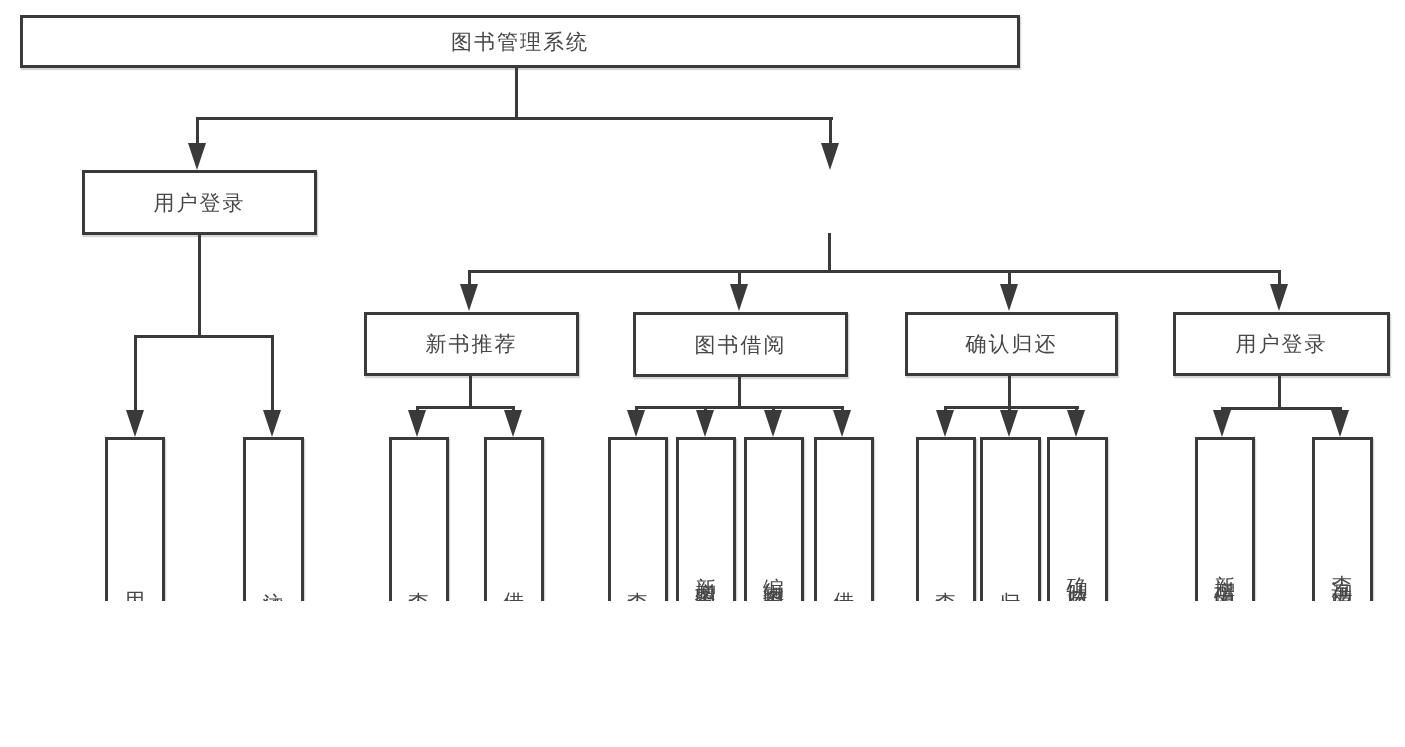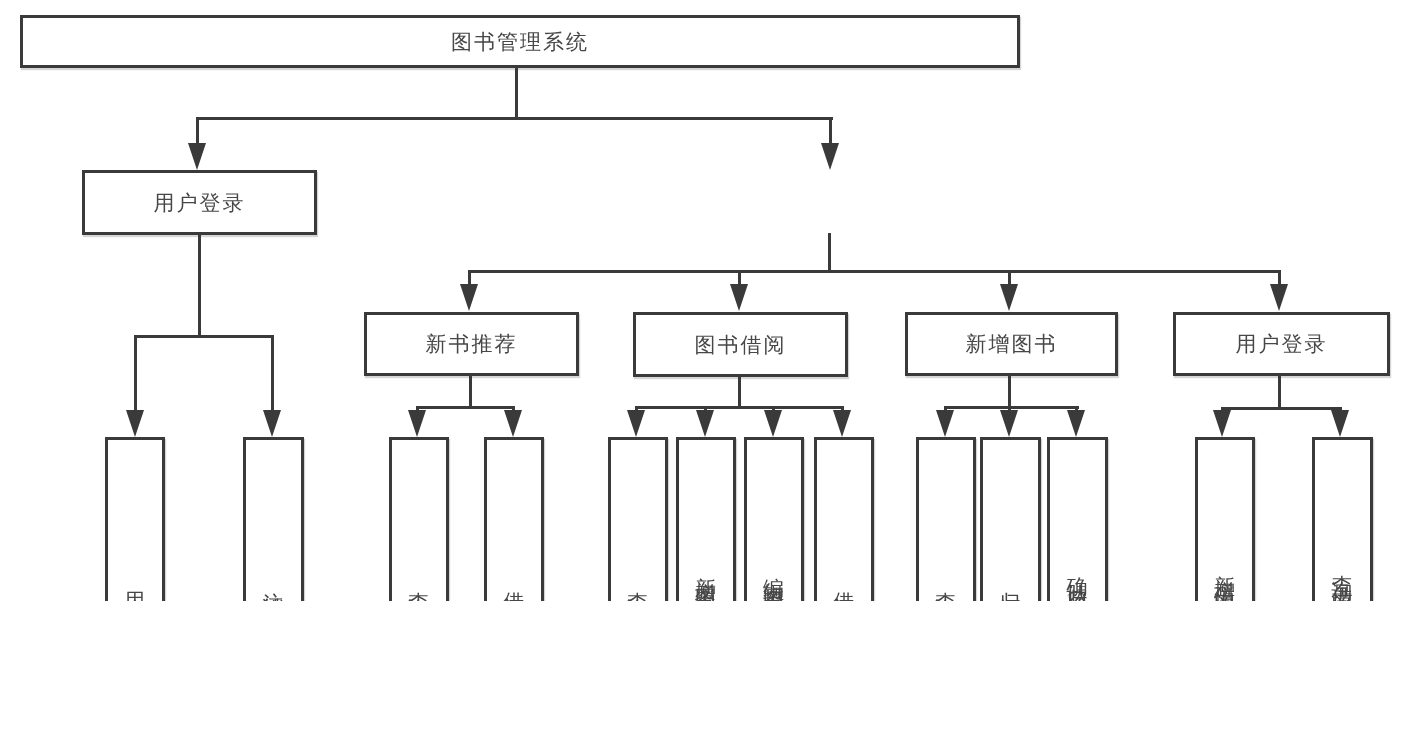--- a/index.html
+++ b/index.html
@@ -73,21 +73,21 @@
   <div class="vline" style="left:1278px;top:270px;width:3px;height:16px;"></div>
   <div class="ahead" style="left:1270px;top:284px;"></div>
 
   <div class="hnode" style="left:633px;top:312px;width:215px;height:65px;">
     <span>图书借阅</span>
   </div>
   <div class="hnode" style="left:364px;top:312px;width:215px;height:64px;">
     <span>新书推荐</span>
   </div>
   <div class="hnode" style="left:905px;top:312px;width:213px;height:64px;">
-    <span>新增图书</span>
+    <span>确认归还</span>
   </div>
   <div class="hnode" style="left:1173px;top:312px;width:217px;height:64px;">
     <span>用户登录</span>
   </div>
 
   <div class="vline" style="left:469px;top:376px;width:3px;height:32px;"></div>
   <div class="hline" style="left:417px;top:406px;width:97px;height:3px;"></div>
   <div class="vline" style="left:416px;top:406px;width:3px;height:6px;"></div>
   <div class="ahead" style="left:408px;top:410px;"></div>
   <div class="vline" style="left:512px;top:406px;width:3px;height:6px;"></div>

